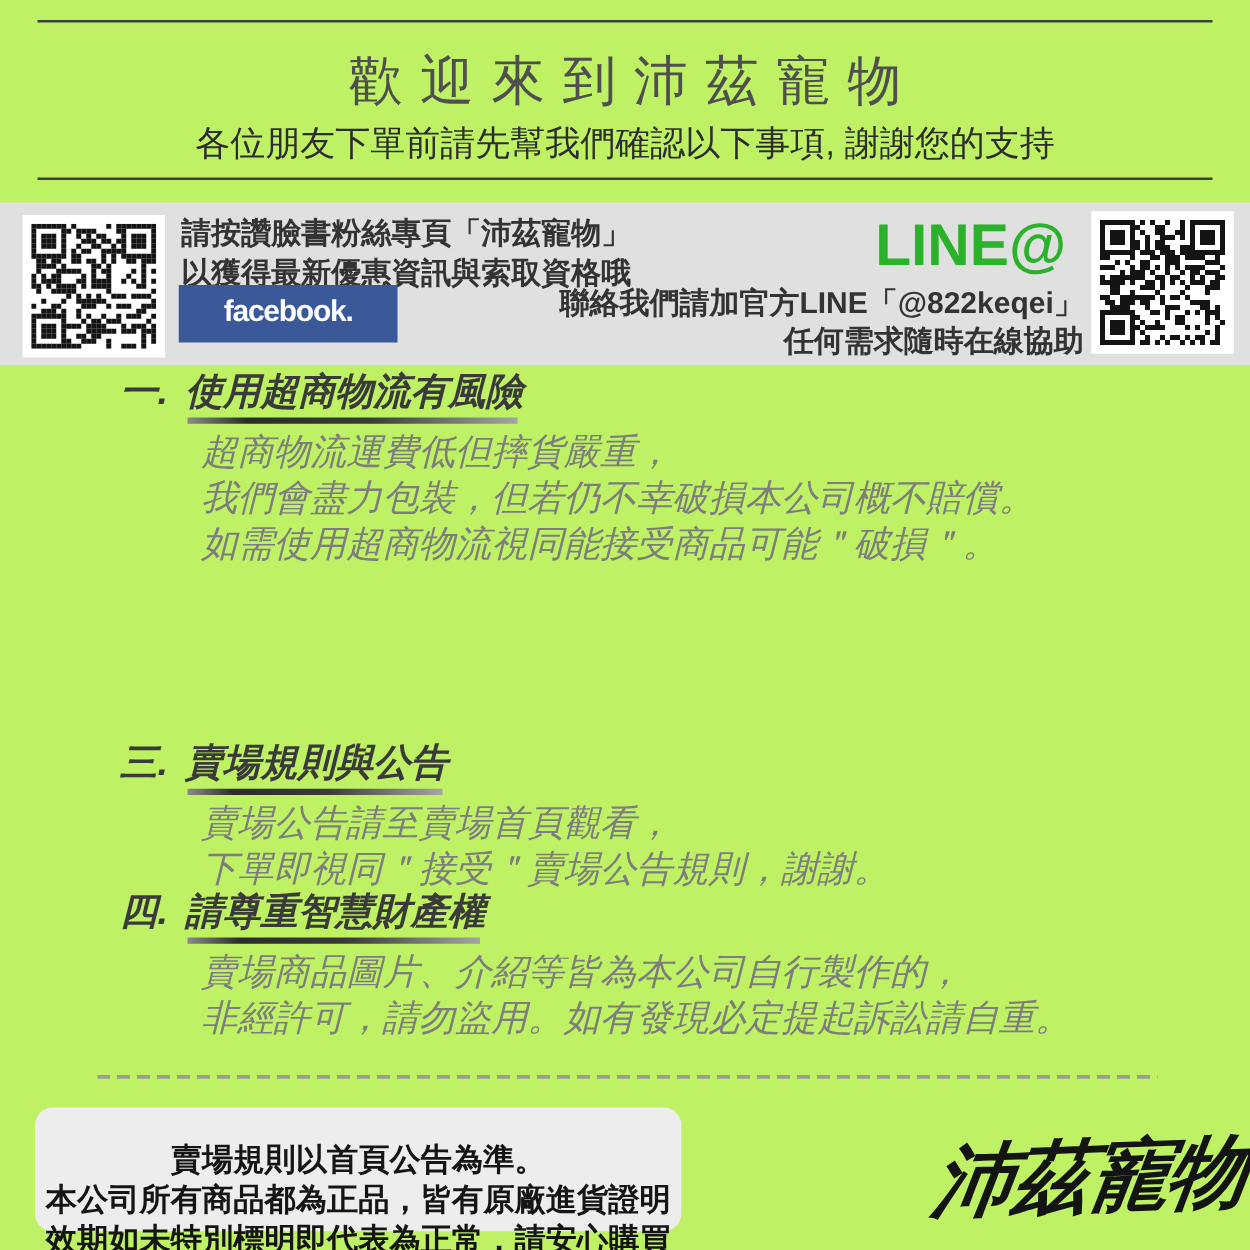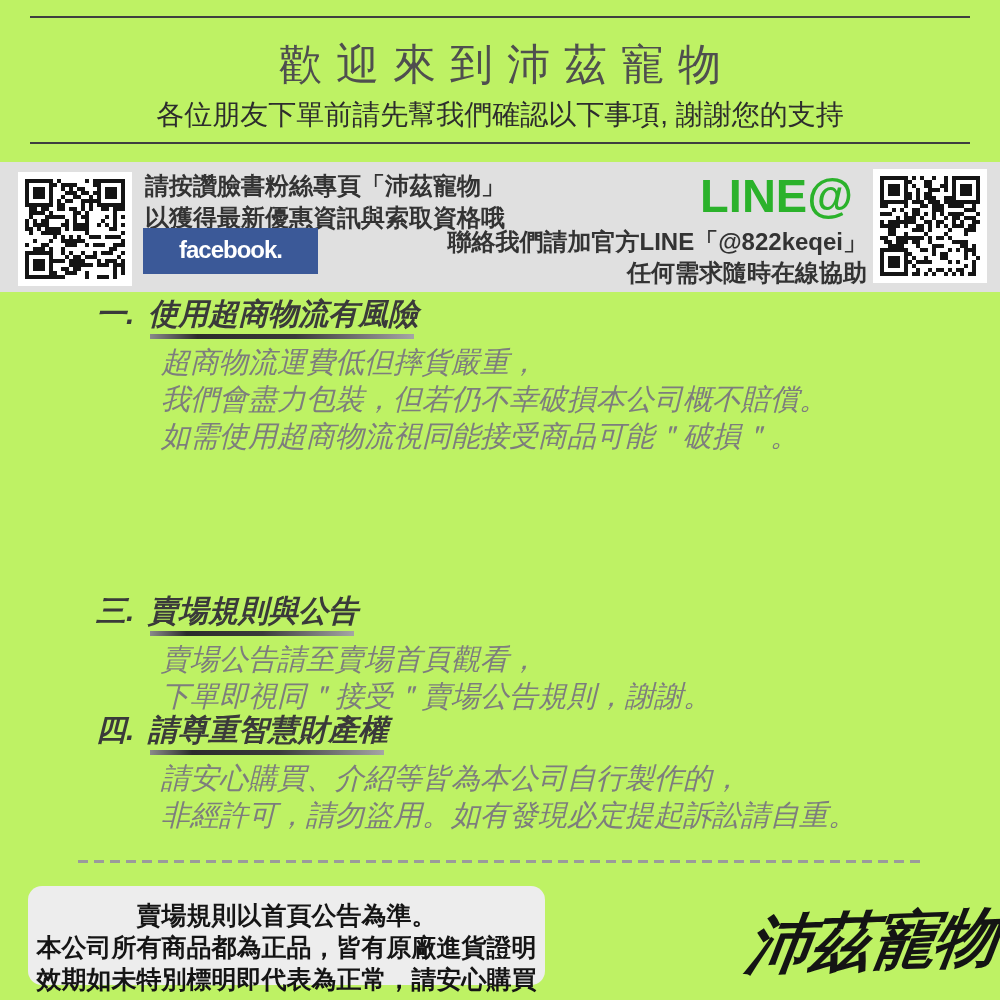--- a/index.html
+++ b/index.html
@@ -52,21 +52,21 @@
   }
   .sec-body{margin:13px 0 0 65px;font-size:29px;color:#7d7d7d;line-height:37px;white-space:nowrap;}
   .dashes{
     position:absolute;left:78px;top:860px;width:848px;height:3px;
     background:repeating-linear-gradient(90deg,#9b9b9b 0 10px,transparent 10px 16px);
   }
   .footer-box{
     position:absolute;left:28px;top:886px;width:517px;height:99px;
     background:#ededed;border-radius:14px;
     font-size:25px;font-weight:bold;color:#151515;text-align:center;
-    line-height:32px;padding-top:13px;box-sizing:border-box;
+    line-height:32px;padding-top:26px;box-sizing:border-box;
   }
   .signature{
     position:absolute;left:748px;top:898px;width:250px;
     font-family:"DejaVu Serif",serif;font-style:italic;font-weight:bold;
     font-size:64px;color:#141414;white-space:nowrap;
     transform:skewX(-10deg) rotate(-2deg);letter-spacing:-2px;
   }
 </style>
 </head>
 <body>
@@ -752,21 +752,21 @@
       <div>賣場公告請至賣場首頁觀看，</div>
       <div>下單即視同＂接受＂賣場公告規則，謝謝。</div>
     </div>
   </section>
 
   <section class="sec sec-4">
     <div class="sec-head">
       <span class="sec-num">四.</span><span class="sec-title">請尊重智慧財產權</span>
     </div>
     <div class="sec-body">
-      <div>請安心購買、介紹等皆為本公司自行製作的，</div>
+      <div>賣場商品圖片、介紹等皆為本公司自行製作的，</div>
       <div>非經許可，請勿盜用。如有發現必定提起訴訟請自重。</div>
     </div>
   </section>
 
   <div class="dashes"></div>
 
   <div class="footer-box">
     <div>賣場規則以首頁公告為準。</div>
     <div>本公司所有商品都為正品，皆有原廠進貨證明</div>
     <div>效期如未特別標明即代表為正常，請安心購買</div>

